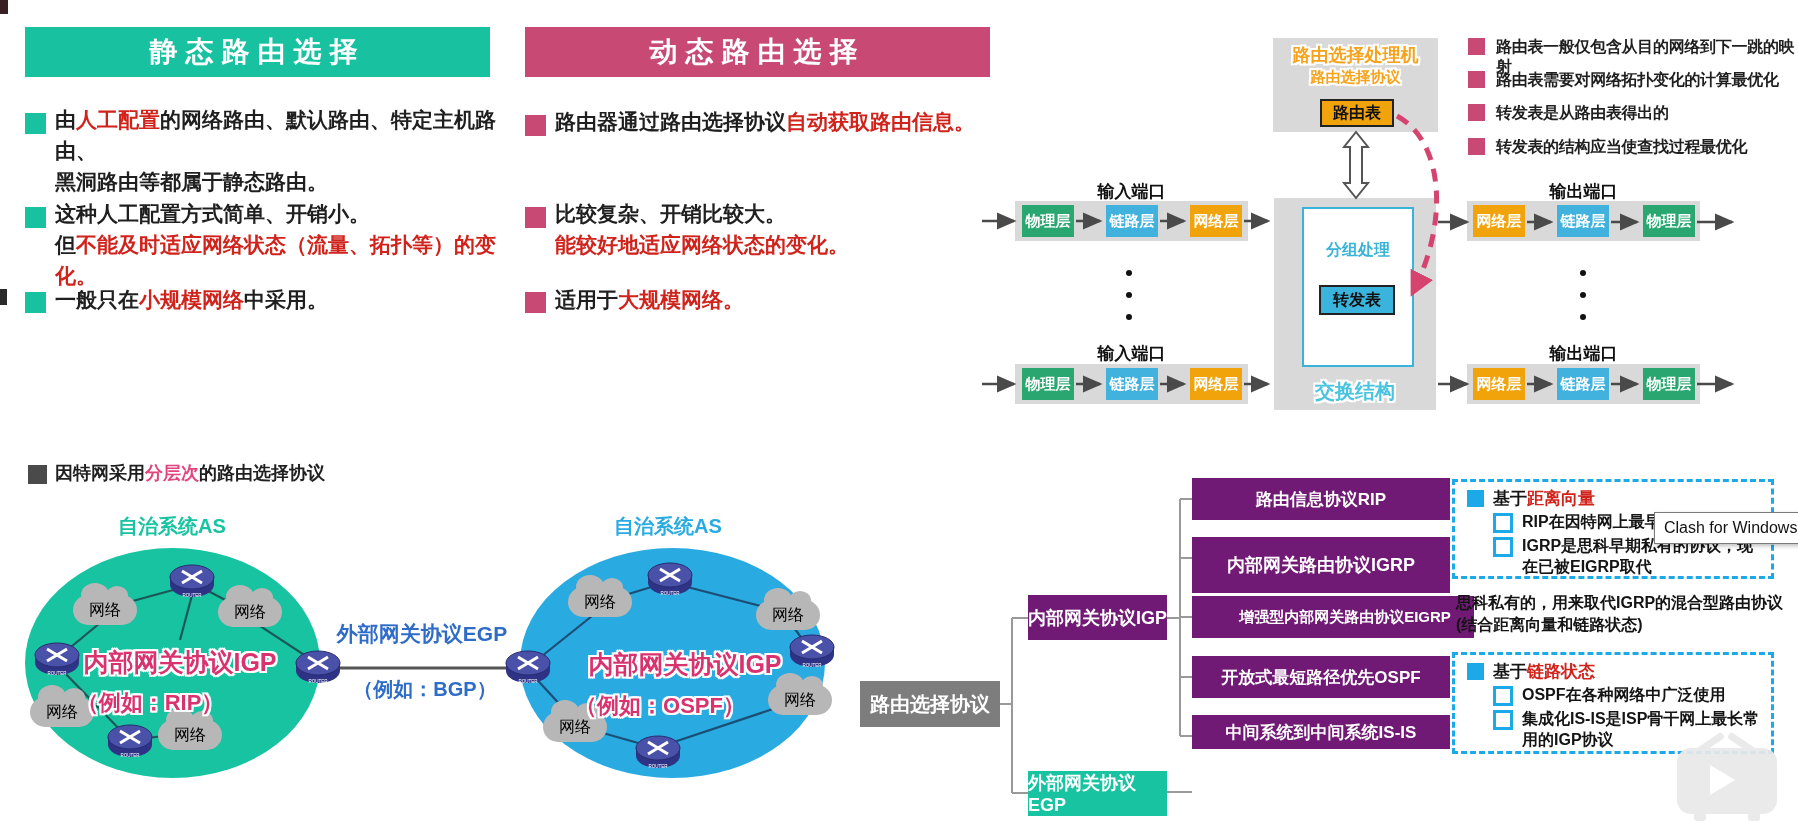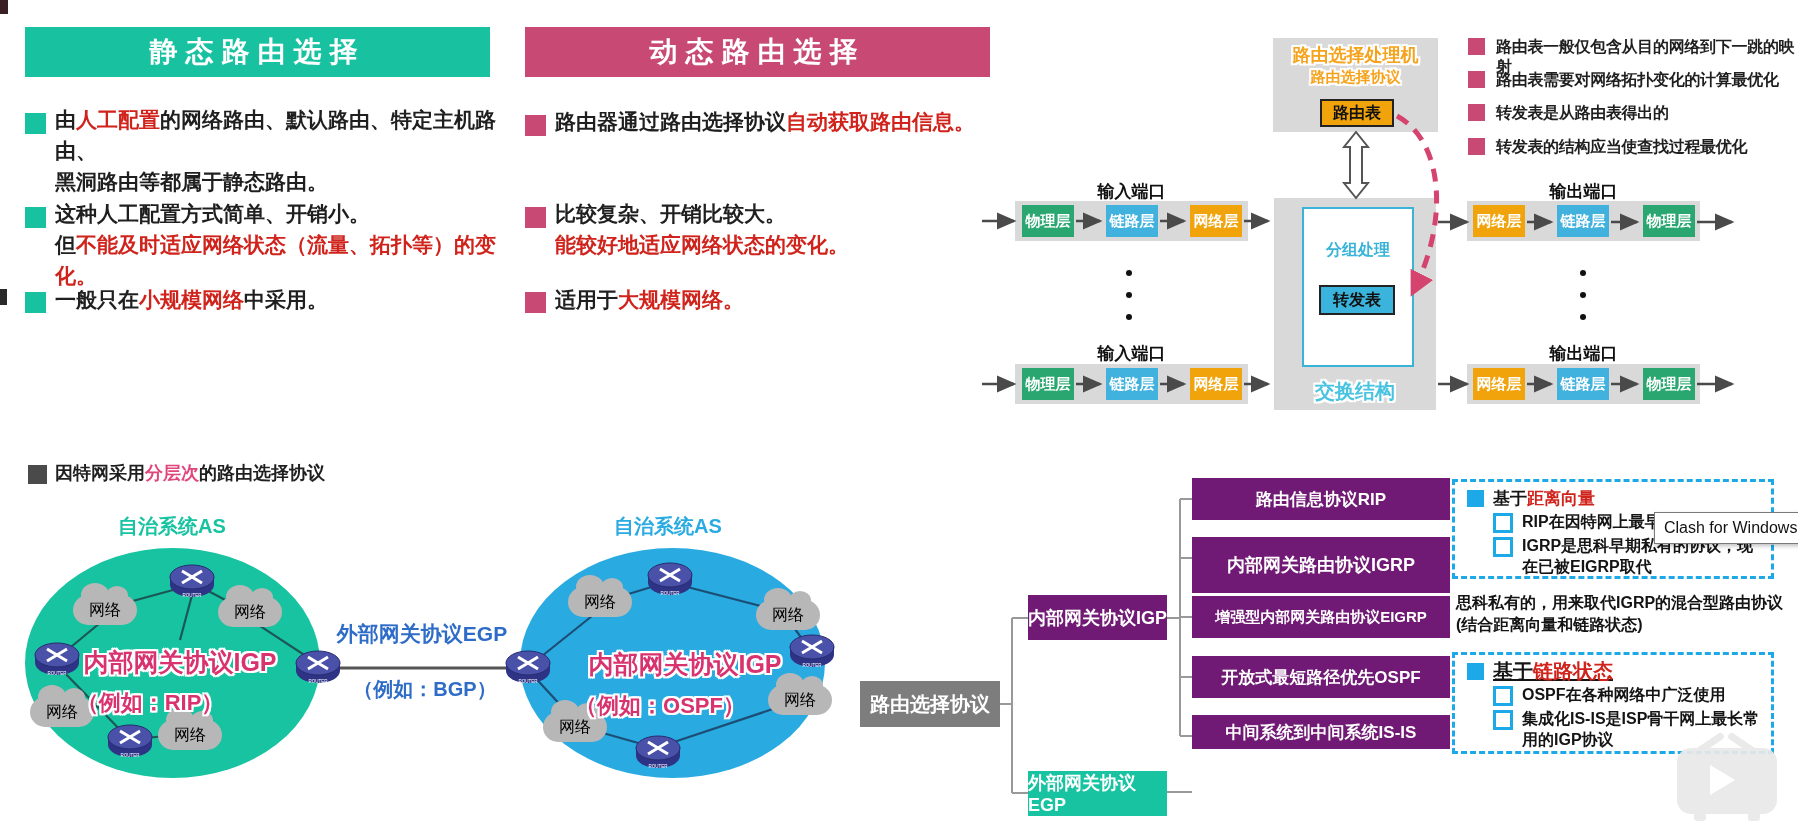--- a/index.html
+++ b/index.html
@@ -281,21 +281,21 @@
     </div>
   <div class="abs treebox tgreen" style="left:1028px;top:771px;width:139px;height:45px;font-size:18px;">
     <span>外部网关协议EGP</span>
     </div>
   <div class="abs treebox tblue" style="left:1192px;top:478px;width:258px;height:42px;font-size:17px;">
     <span>路由信息协议RIP</span>
     </div>
   <div class="abs treebox tblue" style="left:1192px;top:537px;width:258px;height:56px;font-size:18px;">
     <span>内部网关路由协议IGRP</span>
     </div>
-  <div class="abs treebox tblue" style="left:1192px;top:596px;width:258px;height:42px;font-size:15px;">
+  <div class="abs treebox tblue" style="left:1192px;top:596px;width:258px;height:42px;font-size:15px;padding-left:24px;">
     <span>增强型内部网关路由协议EIGRP</span>
     </div>
   <div class="abs treebox tblue" style="left:1192px;top:656px;width:258px;height:42px;font-size:17px;">
     <span>开放式最短路径优先OSPF</span>
     </div>
   <div class="abs treebox tblue" style="left:1192px;top:715px;width:258px;height:34px;font-size:17px;">
     <span>中间系统到中间系统IS-IS</span>
     </div>
 
   <div class="abs dashbox" style="left:1452px;top:479px;width:322px;height:100px;">
@@ -314,21 +314,21 @@
   </div>
 
   <div class="abs anntxt" style="left:1456px;top:592px;width:336px;line-height:22px;z-index:2;">
     <span>思科私有的，用来取代IGRP的混合型路由协议</span><br>
     <span>(结合距离向量和链路状态)</span>
   </div>
 
   <div class="abs dashbox" style="left:1452px;top:652px;width:322px;height:102px;">
     <div class="annrow">
         <span class="annsq"></span>
-      <span class="anntxt" style="font-size:20px;text-decoration:underline;"><span>基于</span><span class="red">链路状态</span></span>
+      <span class="anntxt" style="font-size:17px;"><span>基于</span><span class="red">链路状态</span></span>
       </div>
     <div class="annrow" style="margin-left:26px;">
         <span class="annck"></span>
       <span class="anntxt">OSPF在各种网络中广泛使用</span>
       </div>
     <div class="annrow" style="margin-left:26px;">
         <span class="annck"></span>
       <span class="anntxt" style="width:250px;">集成化IS-IS是ISP骨干网上最长常用的IGP协议</span>
       </div>
   </div>

